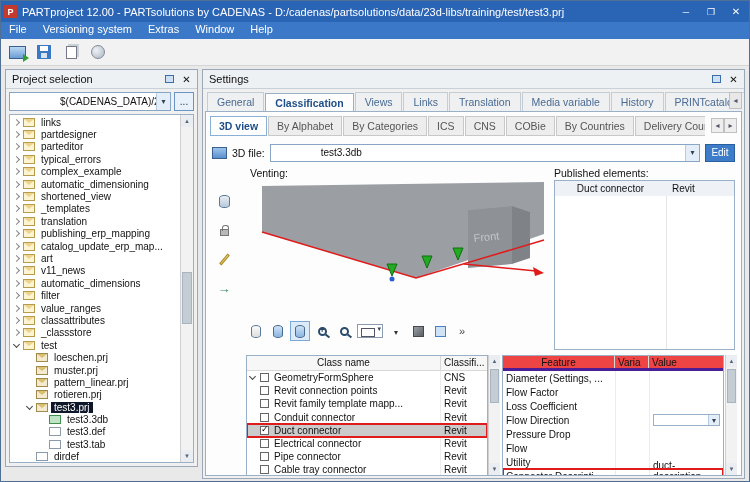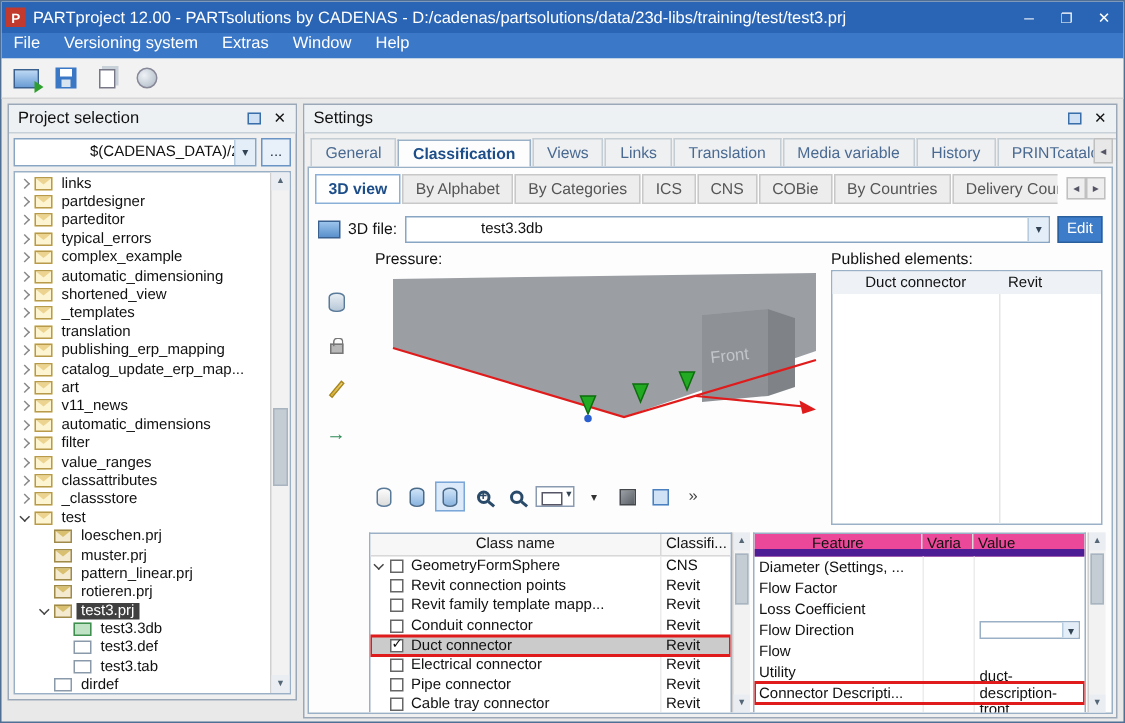--- a/index.html
+++ b/index.html
@@ -60,21 +60,21 @@
   .chev.right::after{content:'';position:absolute;left:3px;top:3px;width:4px;height:4px;border-right:1px solid #888;border-bottom:1px solid #888;transform:rotate(-45deg);}
   .chev.down::after{content:'';position:absolute;left:3px;top:2px;width:4px;height:4px;border-right:1px solid #444;border-bottom:1px solid #444;transform:rotate(45deg);}
   .tico { width:12px; height:9px; margin:0 3px 0 1px; flex:0 0 auto; position:relative; }
   .t-folder-icon{background:#fdf4d2;border:1px solid #b89b4a;}
   .t-folder-icon::after{content:'';position:absolute;left:0;top:0;border-left:5px solid transparent;border-right:5px solid transparent;border-top:4px solid #ecd490;}
   .t-project-icon{background:#f4ead0;border:1px solid #a08a4a;}
   .t-project-icon::after{content:'';position:absolute;left:0;top:0;border-left:5px solid transparent;border-right:5px solid transparent;border-top:4px solid #d8c070;}
   .t-model-icon{background:#bfe3c4;border:1px solid #3f8f4f;}
   .t-document-icon{background:#fff;border:1px solid #8a9aaa;}
   .tlabel { padding:0 3px; }
-  .tlabel.sel { background:#404040; color:#fff; }
+  .tlabel.sel { background:#0f172a; color:#fff; }
 
   
   .vscroll { background:#f2f2f2; border-left:1px solid #d0d0d0; display:flex; flex-direction:column; }
   .tree-scroll { position:absolute; right:0; top:0; bottom:0; width:13px; }
   .sb-btn { height:12px; display:flex; align-items:center; justify-content:center; background:#eaeef2; }
   .sb-track { flex:1; position:relative; }
   .sb-thumb { position:absolute; left:1px; right:1px; background:#c4ccd4; border:1px solid #a8b4c0; }
 
   
   .tabs-row { height:22px; display:flex; align-items:flex-end; padding:2px 16px 0 4px; position:relative; overflow:hidden; }
@@ -140,21 +140,21 @@
   .ct-row.selrow { background:#cbcbcb; }
   .ct-row.hl { outline:2px solid #e01b1b; outline-offset:-1px; z-index:3; }
   .cb { width:9px; height:9px; background:#fff; border:1px solid #666; margin:0 5px 0 2px; position:relative; flex:0 0 auto; }
   .cb.checked::after { content:'✓'; position:absolute; top:-3px; left:0; font-size:9px; color:#111; }
   .ct-name { flex:1; white-space:nowrap; overflow:hidden; }
   .ct-cls { width:46px; padding-left:3px; flex:0 0 auto; }
   .class-scroll { position:absolute; left:282px; top:243px; bottom:0; width:12px; }
 
   
   .feature-table { position:absolute; left:296px; top:243px; right:17px; bottom:0; background:#fff; border:1px solid #9ab0c6; border-bottom:none; overflow:hidden; font-size:10px; }
-  .ft-head { display:flex; height:15px; background:#ec4899; border-bottom:5px solid #4c1d95; }
+  .ft-head { display:flex; height:15px; background:#ef4444; border-bottom:3px solid #4c1d95; }
   .ft-h-feature { width:112px; border-right:1px solid #d8d8d8; text-align:center; padding-top:1px; }
   .ft-h-varia { width:34px; border-right:1px solid #d8d8d8; padding:1px 0 0 3px; }
   .ft-h-value { flex:1; padding:1px 0 0 3px; }
   .ft-line1 { position:absolute; top:15px; bottom:0; left:112px; width:1px; background:#ececec; }
   .ft-line2 { position:absolute; top:15px; bottom:0; left:146px; width:1px; background:#ececec; }
   .ft-row { display:flex; align-items:center; height:14px; position:relative; }
   .ft-row.hl { outline:2px solid #e01b1b; outline-offset:-1px; z-index:3; }
   .ft-name { width:112px; padding-left:3px; white-space:nowrap; overflow:hidden; }
   .ft-varia { width:35px; }
   .ft-value { flex:1; display:flex; align-items:center; padding:0 3px 0 3px; }
@@ -402,21 +402,21 @@
     <div class="file-row" data-name="3d-file-row">
       <span class="i-screen-icon" data-name="monitor-icon"></span>
       <span class="file-label" data-name="3d-file-label">3D file:</span>
       <div class="combo file-combo" data-name="3d-file-select">
         <span class="combo-text" data-name="3d-file-value">test3.3db</span>
         <span class="combo-btn g-down" data-name="chevron-down-icon"></span>
       </div>
       <div class="edit-btn" data-name="edit-button">Edit</div>
     </div>
 
-    <div class="preview-label" data-name="preview-label">Pressure:</div>
+    <div class="preview-label" data-name="preview-label">Venting:</div>
     <div class="published-label" data-name="published-elements-label">Published elements:</div>
 
     <div class="side-toolbar" data-name="side-toolbar">
         <div class="sbtn" data-name="side-button-database-stack-icon">
           <span class="i-database-stack-icon" data-name="database-stack-icon"></span>
         </div>
         <div class="sbtn" data-name="side-button-lock-icon">
           <span class="i-lock-icon" data-name="lock-icon"></span>
         </div>
         <div class="sbtn" data-name="side-button-edit-icon">
@@ -580,20 +580,27 @@
           </div>
           <div class="ft-row" data-name="feature-row-flow-direction">
             <span class="ft-name" data-name="feature-name">Flow Direction</span>
             <span class="ft-varia" data-name="feature-variable"></span>
             <span class="ft-value" data-name="feature-value">
               <div class="ft-combo" data-name="value-dropdown">
                 <span class="combo-btn g-down" data-name="chevron-down-icon"></span>
               </div>
             </span>
           </div>
+          <div class="ft-row" data-name="feature-row-pressure-drop">
+            <span class="ft-name" data-name="feature-name">Pressure Drop</span>
+            <span class="ft-varia" data-name="feature-variable"></span>
+            <span class="ft-value" data-name="feature-value">
+              <span class="ft-valtext" data-name="feature-value-text"></span>
+            </span>
+          </div>
           <div class="ft-row" data-name="feature-row-flow">
             <span class="ft-name" data-name="feature-name">Flow</span>
             <span class="ft-varia" data-name="feature-variable"></span>
             <span class="ft-value" data-name="feature-value">
               <span class="ft-valtext" data-name="feature-value-text"></span>
             </span>
           </div>
           <div class="ft-row" data-name="feature-row-utility">
             <span class="ft-name" data-name="feature-name">Utility</span>
             <span class="ft-varia" data-name="feature-variable"></span>

